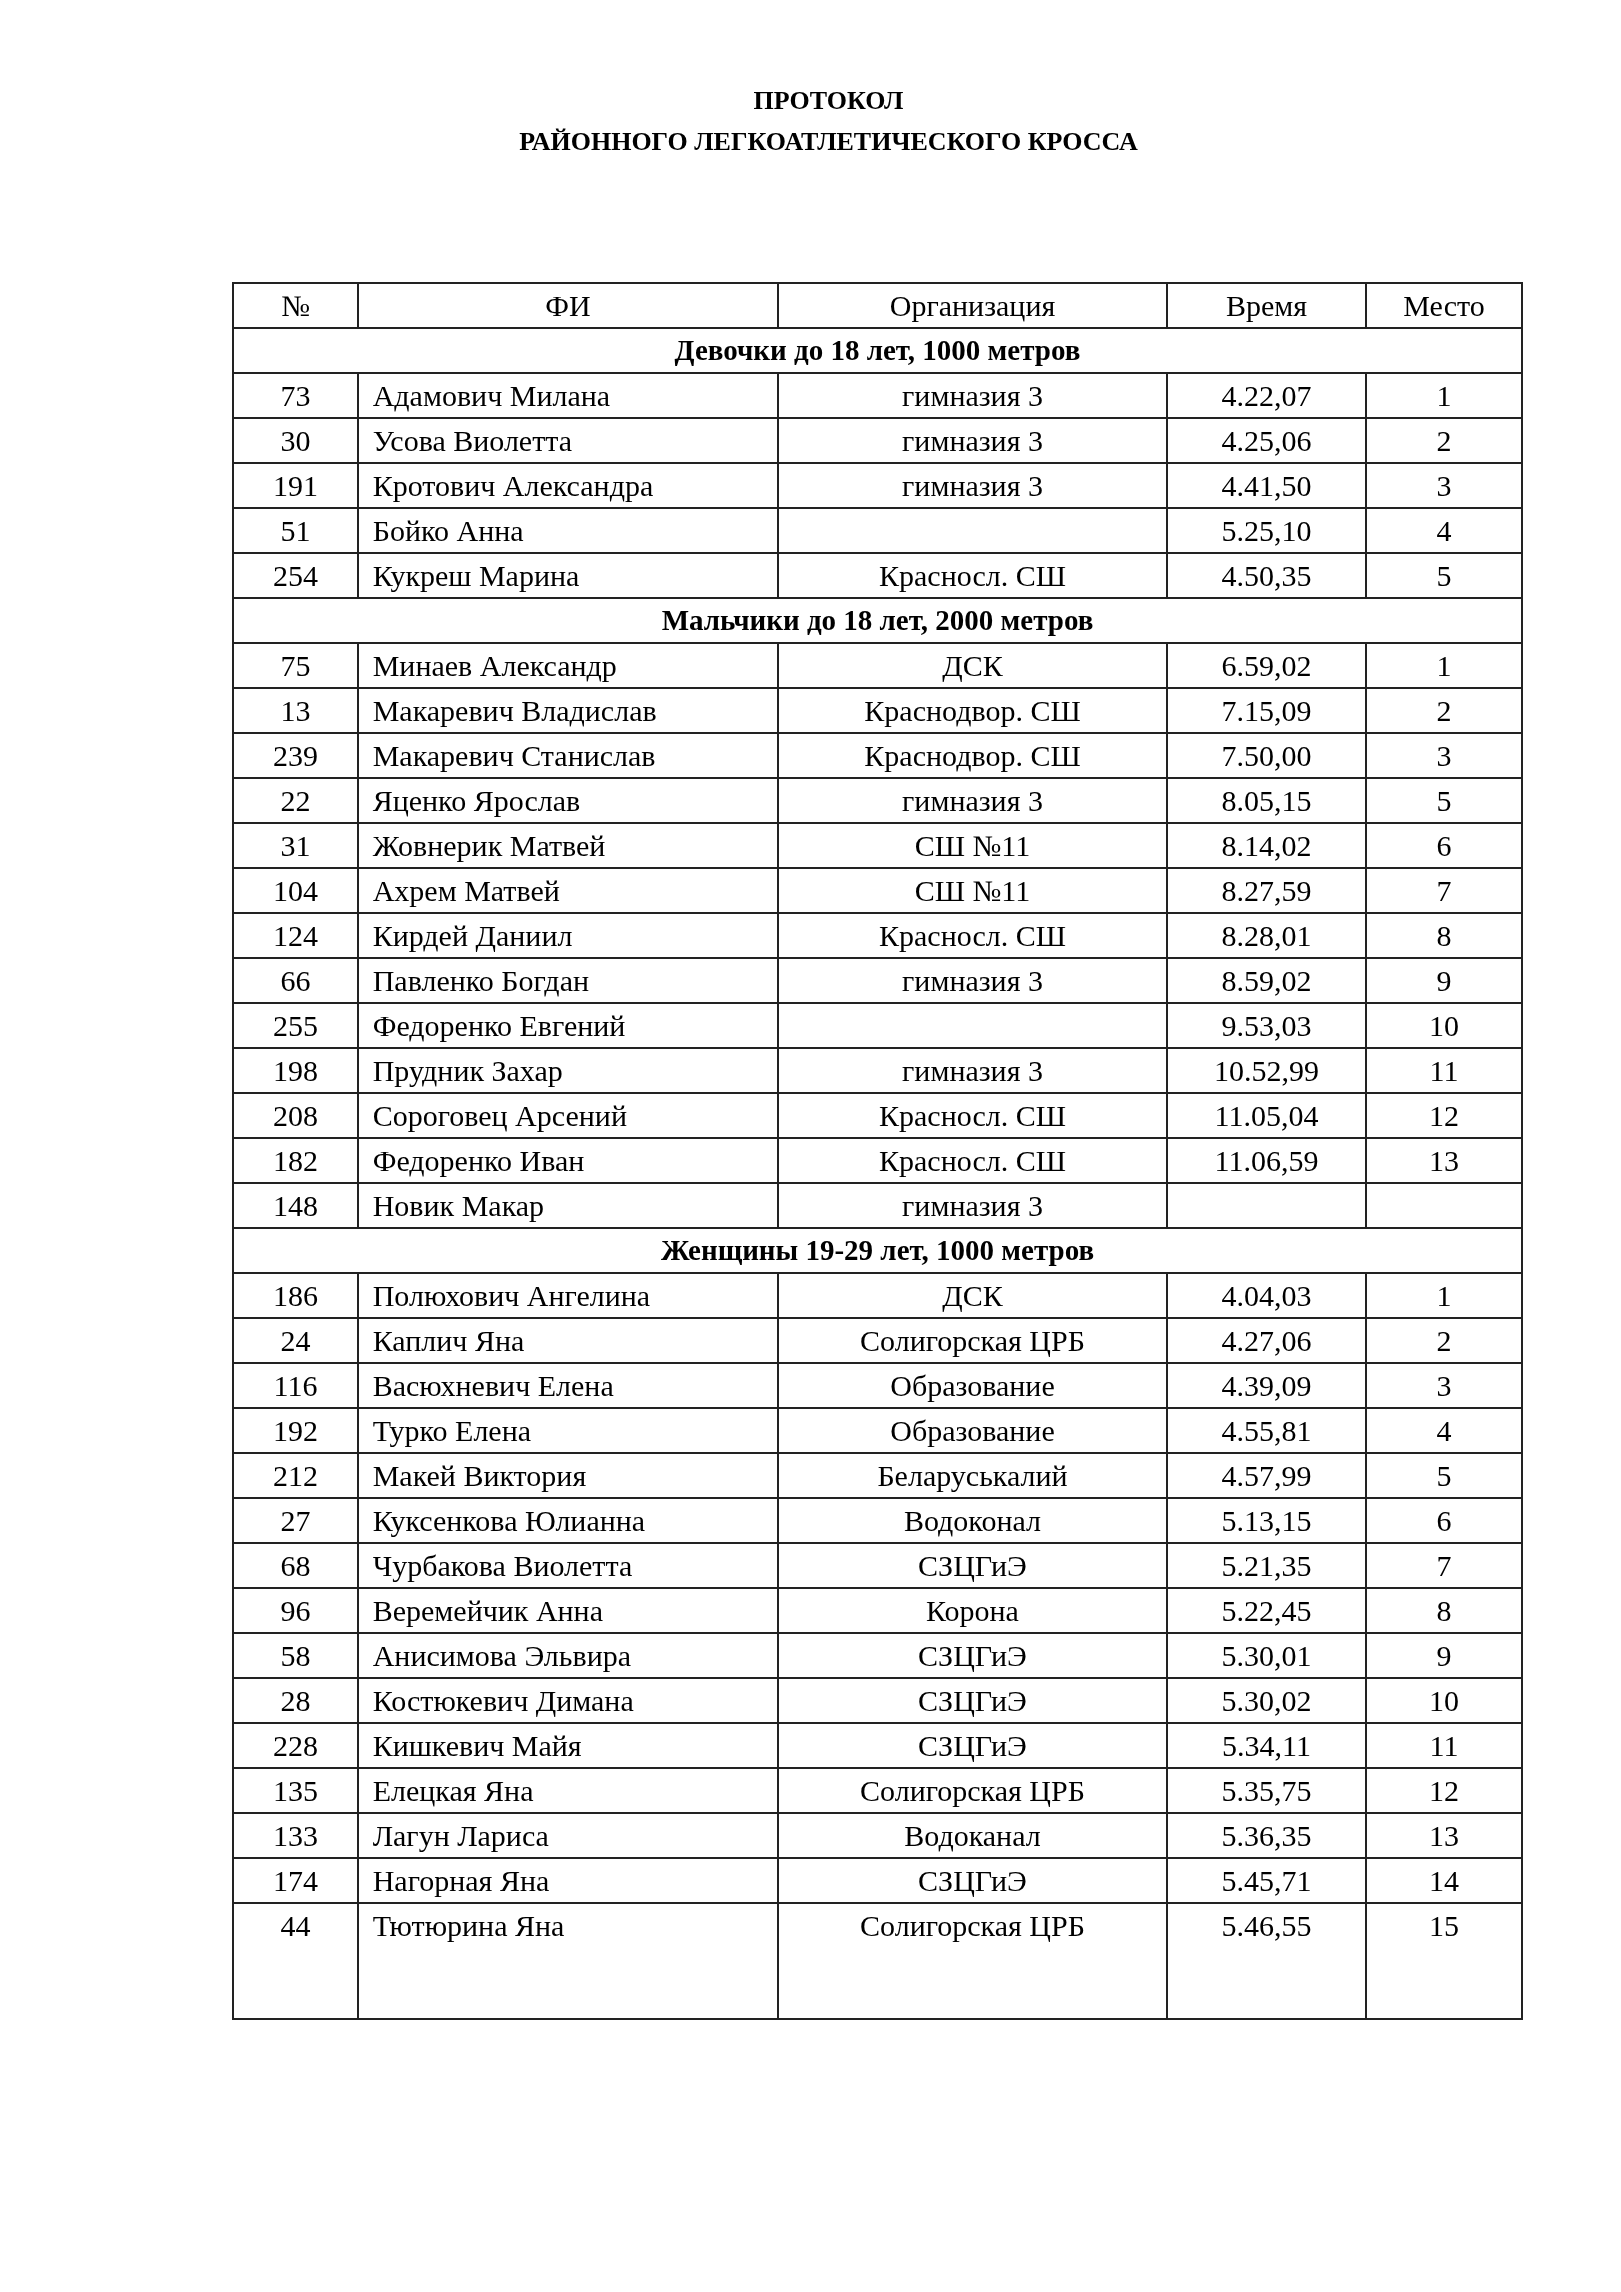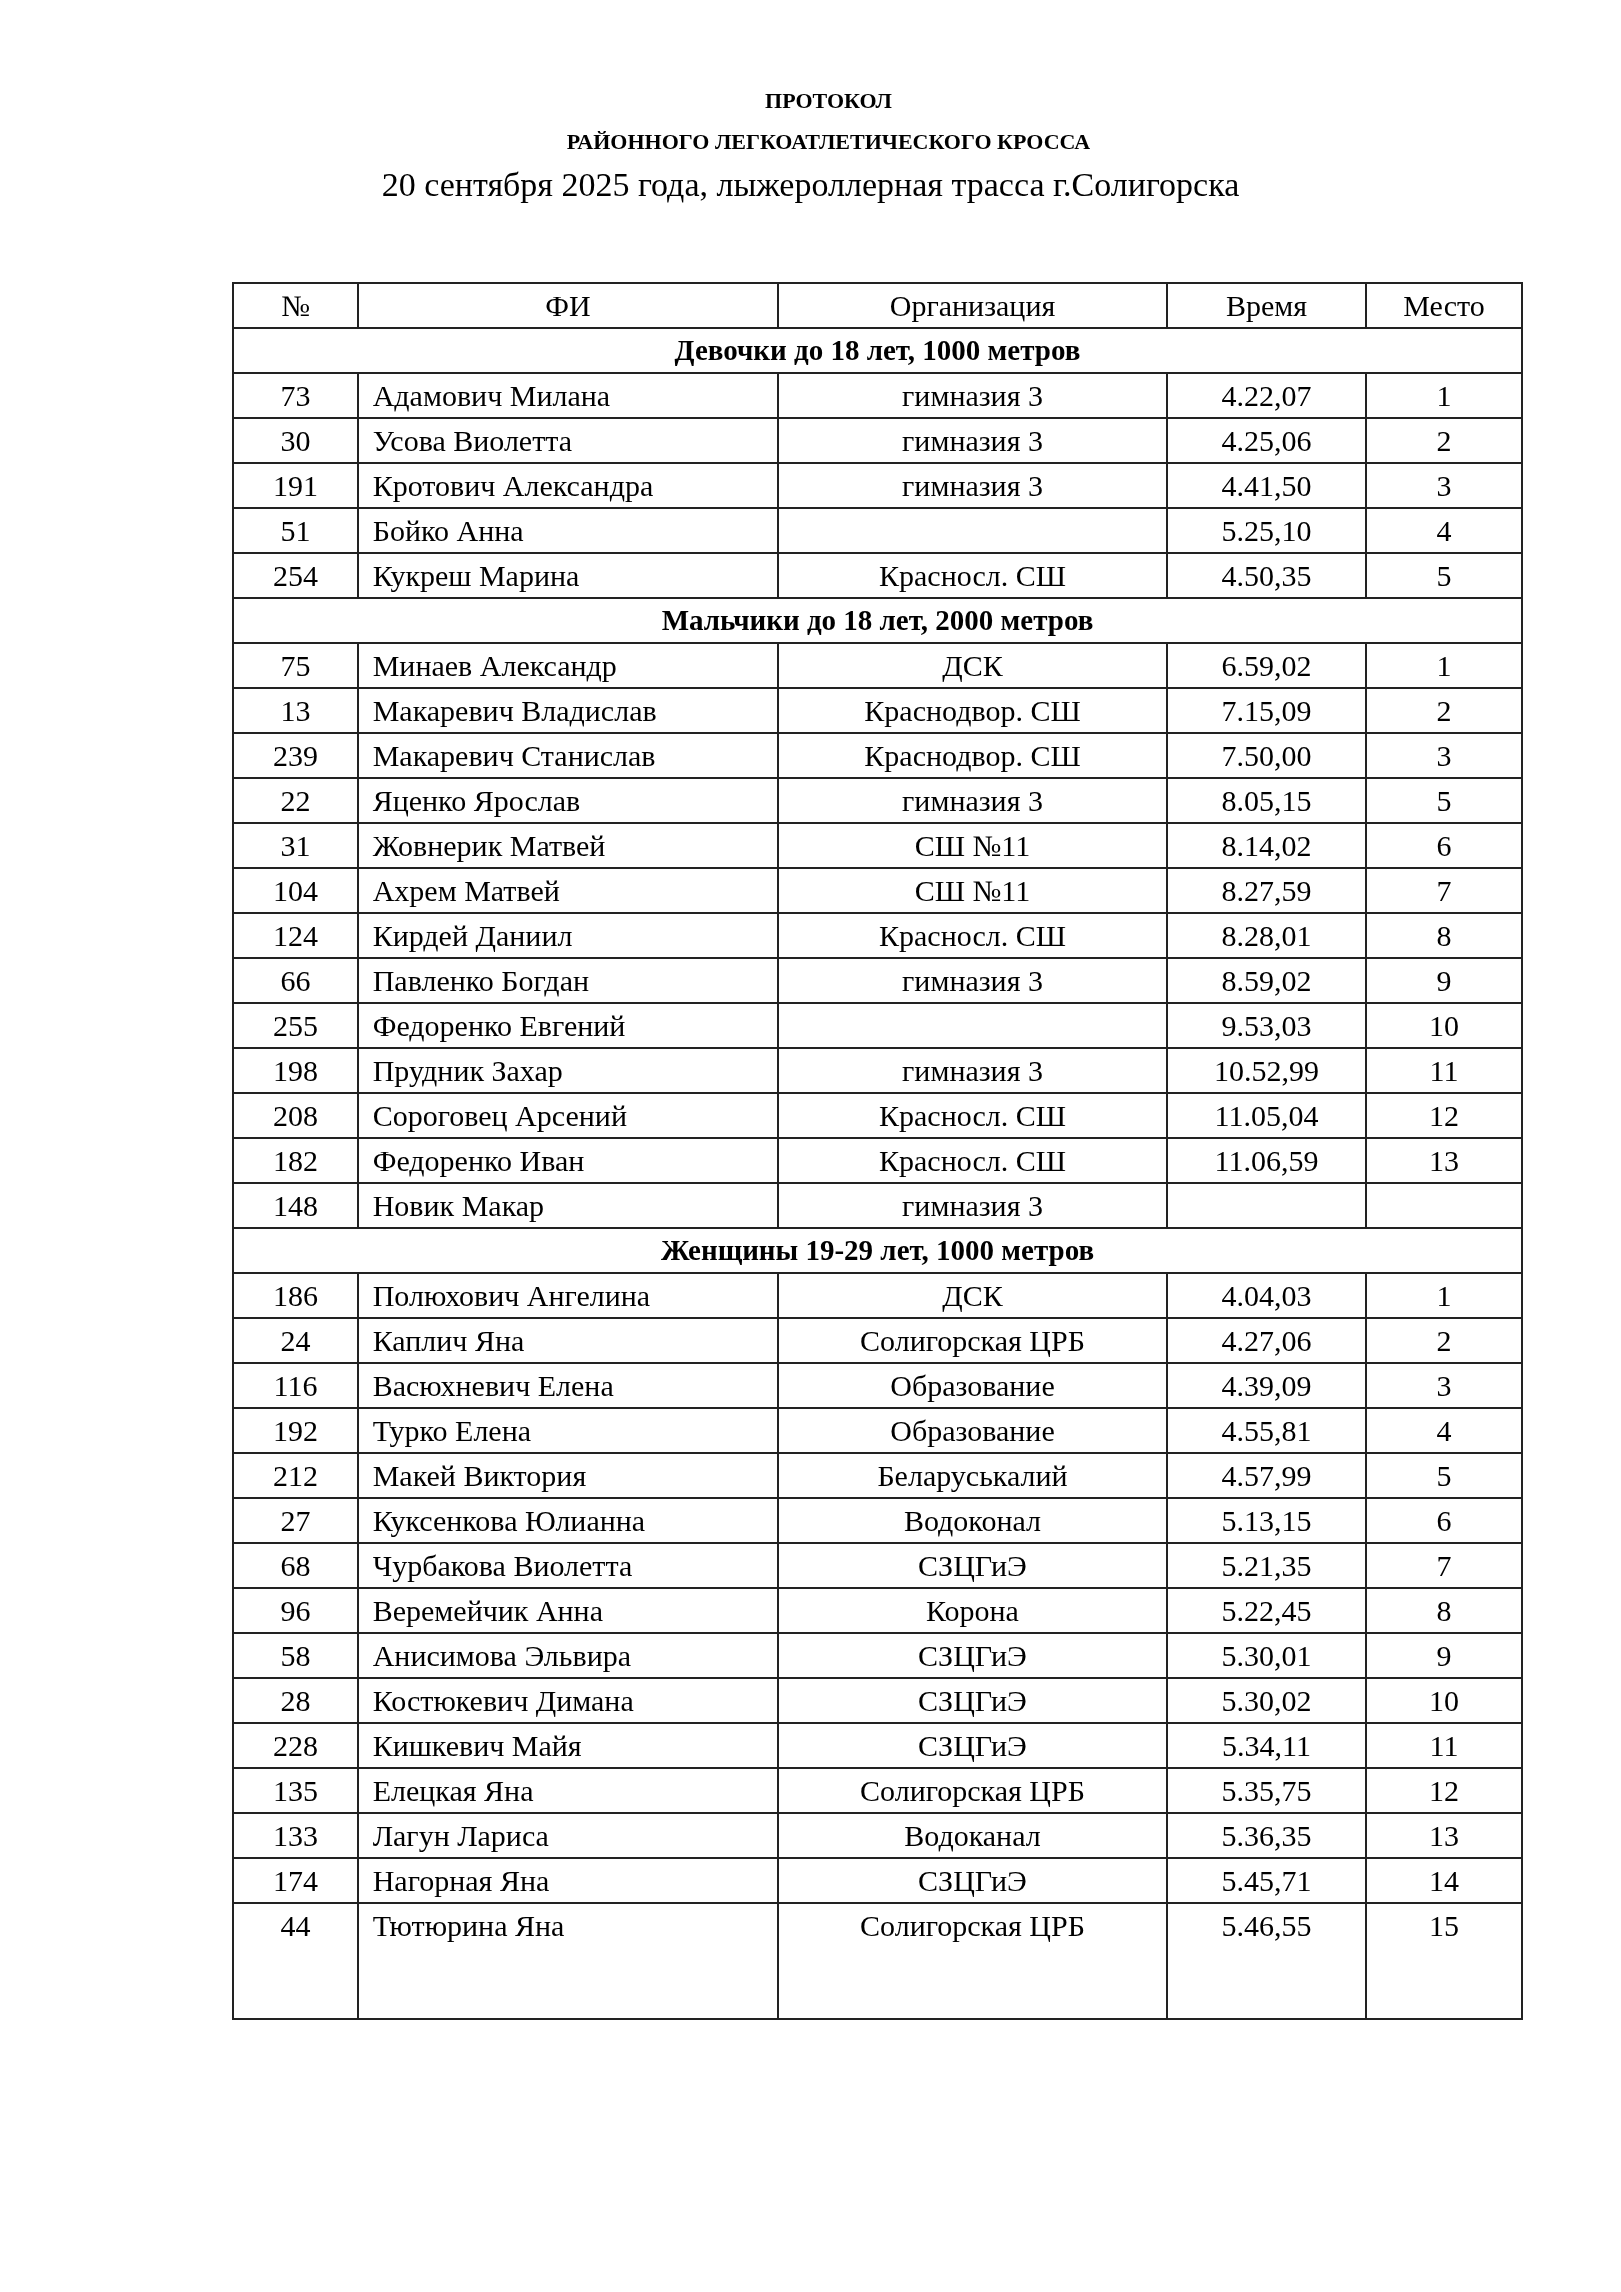--- a/index.html
+++ b/index.html
@@ -1,21 +1,21 @@
 <!DOCTYPE html>
 <html><head>
   <meta charset="utf-8">
   <style>
     html, body { margin: 0; padding: 0; background: #ffffff; }
     body {
       width: 1621px; height: 2293px; position: relative; overflow: hidden;
       font-family: "Liberation Serif", "DejaVu Serif", serif; color: #000;
     }
     .header { position: absolute; left: 0; top: 80px; width: 1621px; text-align: center; }
-    .title1, .title2 { font-weight: bold; font-size: 22px; line-height: 41px; letter-spacing: 0; margin-left: 36px; }
+    .title1, .title2 { font-weight: bold; font-size: 26px; line-height: 41px; letter-spacing: 0; margin-left: 36px; }
     .title3 { font-size: 34px; line-height: 45px; }
     table.results {
       position: absolute; left: 232px; top: 282px; width: 1280px;
       border-collapse: collapse; table-layout: fixed;
     }
     table.results td, table.results th {
       border: 2.5px solid #222; font-size: 30px; font-weight: normal;
       height: 43px; padding: 0; line-height: 43px; vertical-align: middle;
       white-space: nowrap; overflow: hidden;
     }
@@ -26,21 +26,20 @@
     .c-place { width: 154px; text-align: center; }
     tr.group td { font-weight: bold; text-align: center; font-size: 29px; }
     tr.tall td { height: 114px; vertical-align: top; }
   </style>
 </head>
 <body>
 
 <div class="header">
   <div class="title1">ПРОТОКОЛ</div>
   <div class="title2">РАЙОННОГО ЛЕГКОАТЛЕТИЧЕСКОГО КРОССА</div>
-  <div class="title3">20 сентября 2025 года, лыжероллерная трасса г.Солигорска</div>
 </div>
 
 <table class="results">
   <thead>
     <tr>
       <th class="c-num">№</th>
       <th class="c-name" style="text-align:center;padding-left:0 !important">ФИ</th>
       <th class="c-org">Организация</th>
       <th class="c-time">Время</th>
       <th class="c-place">Место</th>

